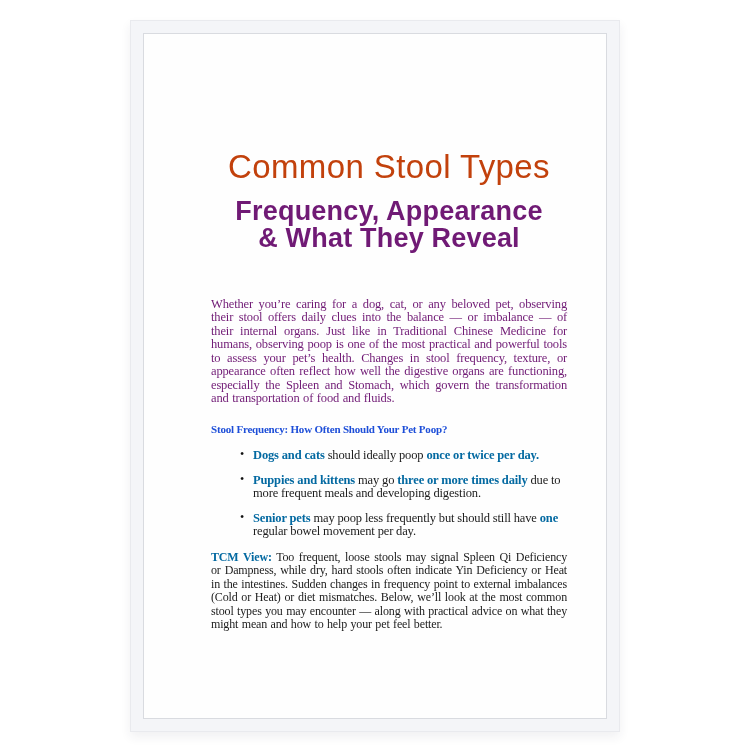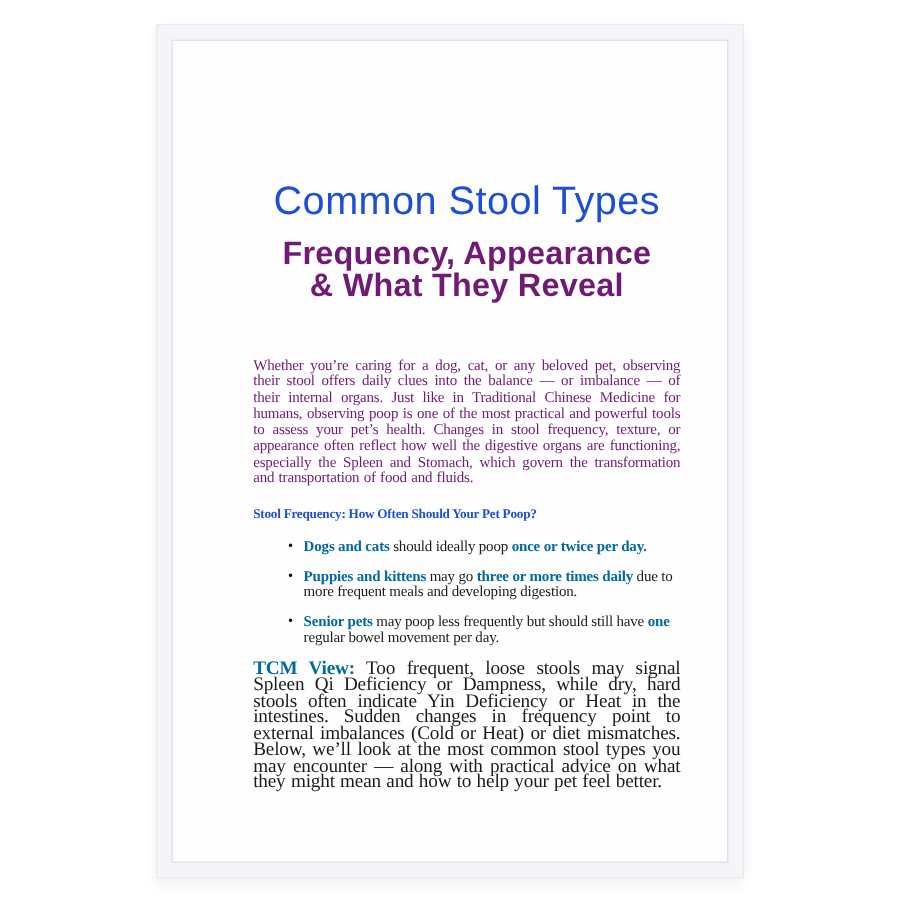--- a/index.html
+++ b/index.html
@@ -40,21 +40,21 @@
     color: #1b1b1b;
   }
   .page-title {
     margin: 114px 0 0 0;
     font-family: "Liberation Sans", sans-serif;
     font-weight: 400;
     font-size: 33px;
     line-height: 1.15;
     letter-spacing: 0.4px;
     text-align: center;
-    color: #1d4ed8;
+    color: #c2410c;
     white-space: nowrap;
   }
   .page-subtitle {
     margin: 12px auto 0 auto;
     max-width: 330px;
     font-family: "Liberation Sans", sans-serif;
     font-weight: 700;
     font-size: 27px;
     line-height: 1.0;
     letter-spacing: 0.2px;
@@ -98,21 +98,21 @@
   }
   .bullet-list li .bullet-dot {
     position: absolute;
     left: 29px;
     top: -1px;
     font-size: 12px;
     color: #111111;
   }
   .tcm-paragraph {
     margin: 12px 0 0 0;
-    font-size: 16px;
+    font-size: 12px;
     line-height: 13.5px;
     letter-spacing: -0.15px;
     word-spacing: 0.6px;
     text-align: justify;
     color: #1b1b1b;
   }
   b { font-weight: 700; color: #0369a1; }
 </style>
 </head>
 <body>

